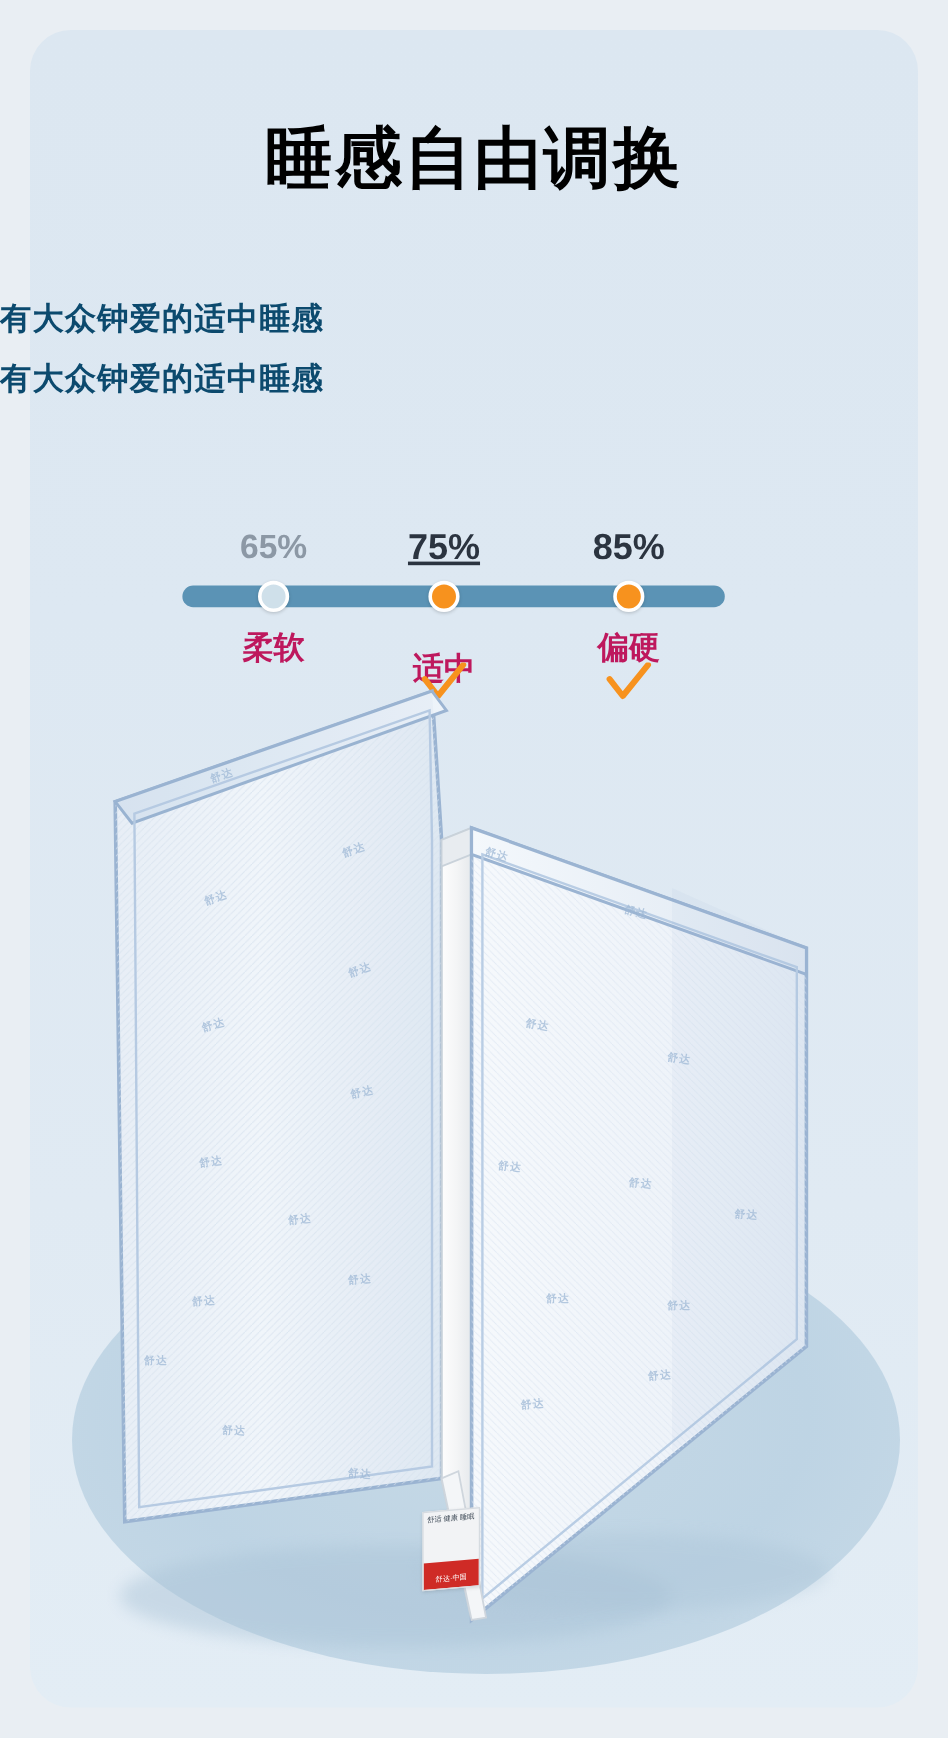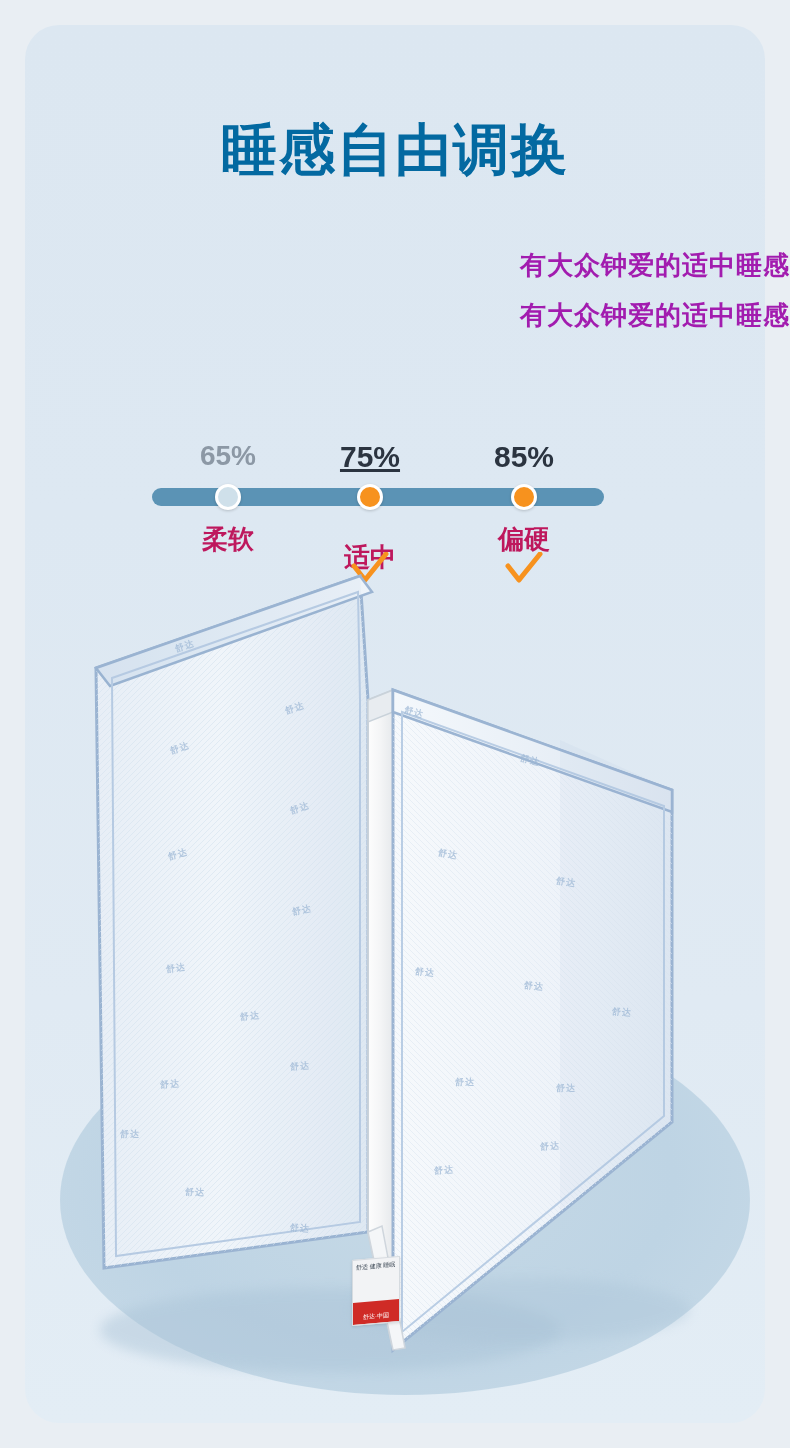--- a/index.html
+++ b/index.html
@@ -25,36 +25,36 @@
     top: 25px;
     width: 740px;
     height: 1398px;
     background: linear-gradient(180deg, #dce7f1 0%, #dde8f2 35%, #e0eaf3 70%, #e3edf5 100%);
     border-radius: 34px;
   }
   
   .title {
     position: absolute;
     left: 0;
-    top: 118px;
+    top: 100px;
     width: 790px;
     text-align: center;
     font-size: 56px;
     font-weight: bold;
-    color: #0369a1;
+    color: #000000;
     letter-spacing: 2px;
     line-height: 1.15;
   }
   .sub {
     position: absolute;
     left: 0;
     width: 790px;
-    text-align: right;
+    text-align: left;
     font-size: 26px;
-    color: #a21caf;
+    color: #0c4a6e;
     font-weight: 600;
     letter-spacing: 1px;
   }
   .sub1 { top: 248px; }
   .sub2 { top: 298px; }
 
   
   .scale {
     position: absolute;
     left: 152px;

